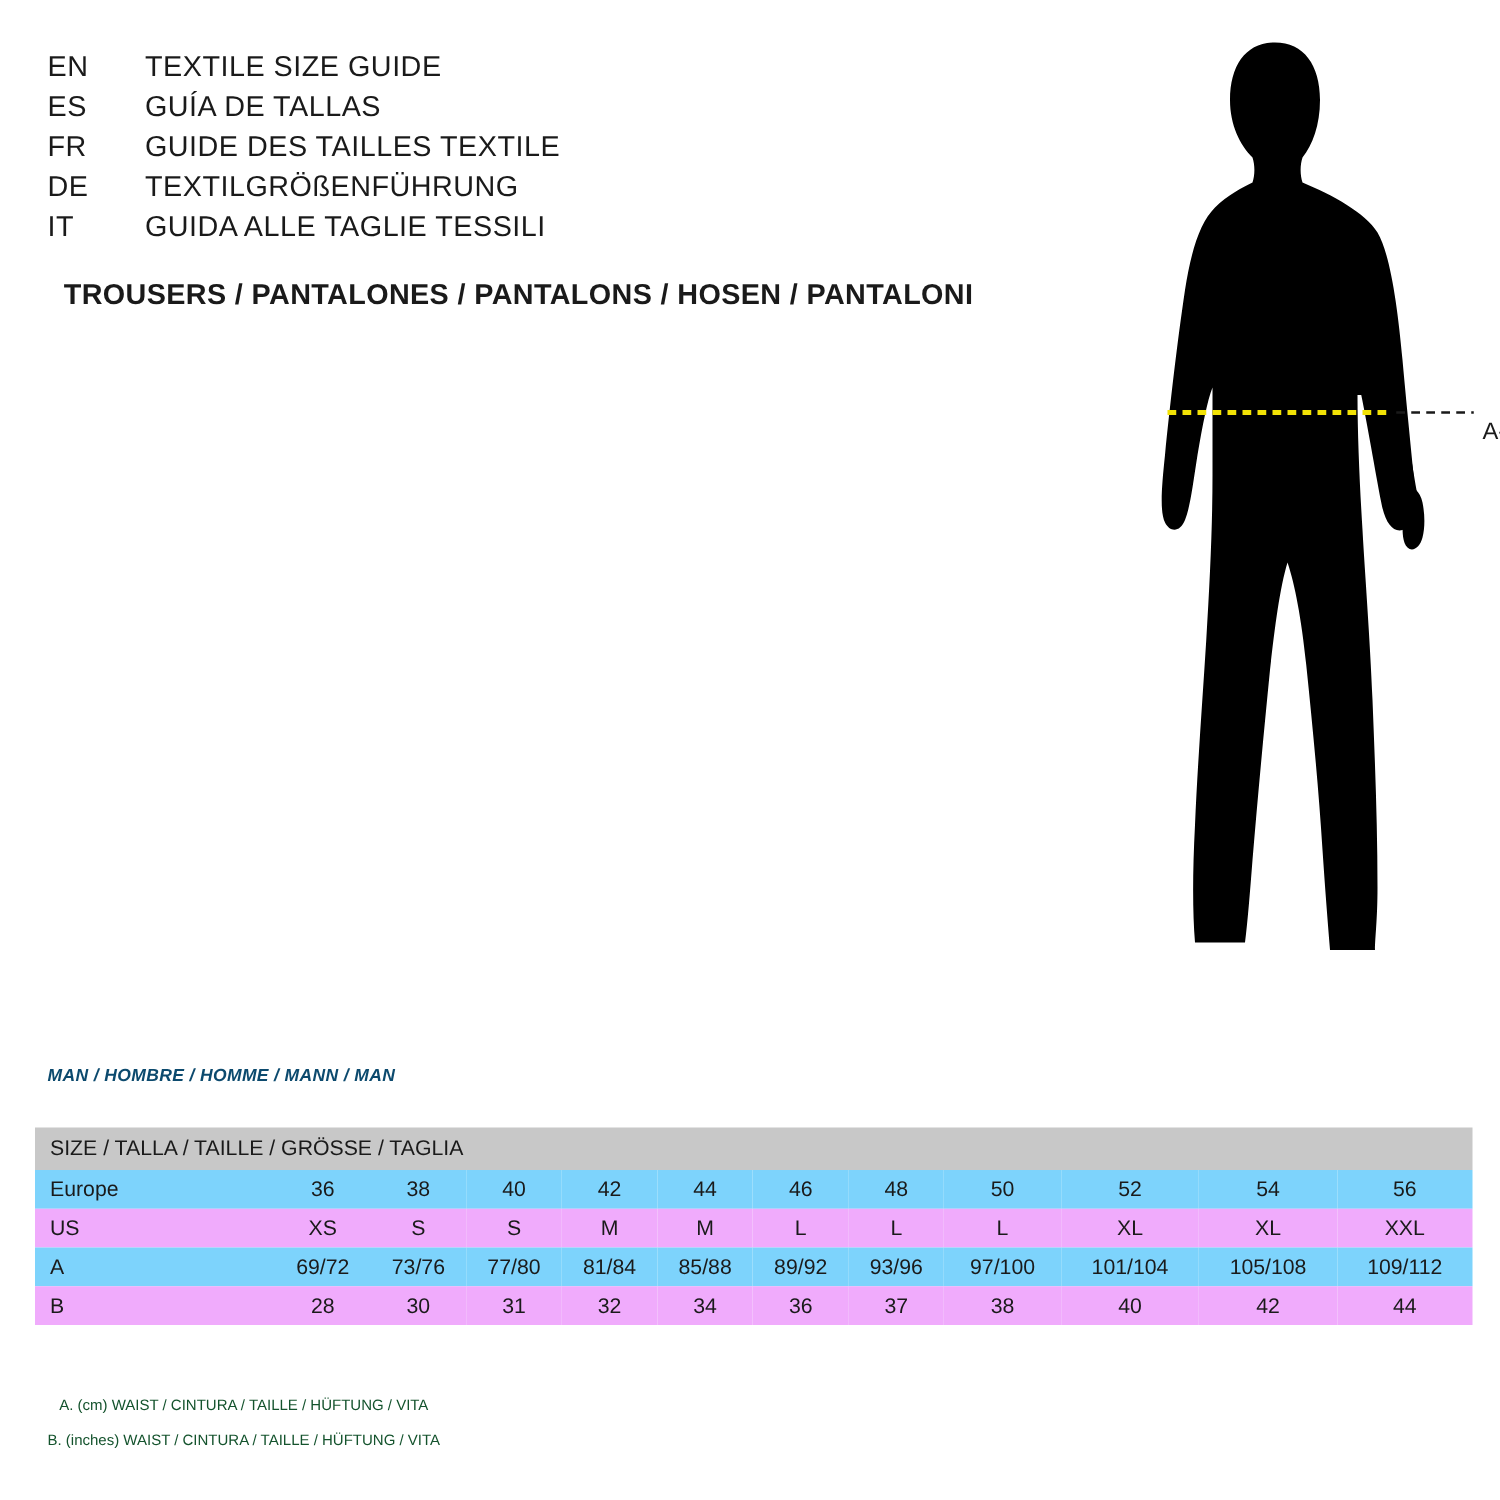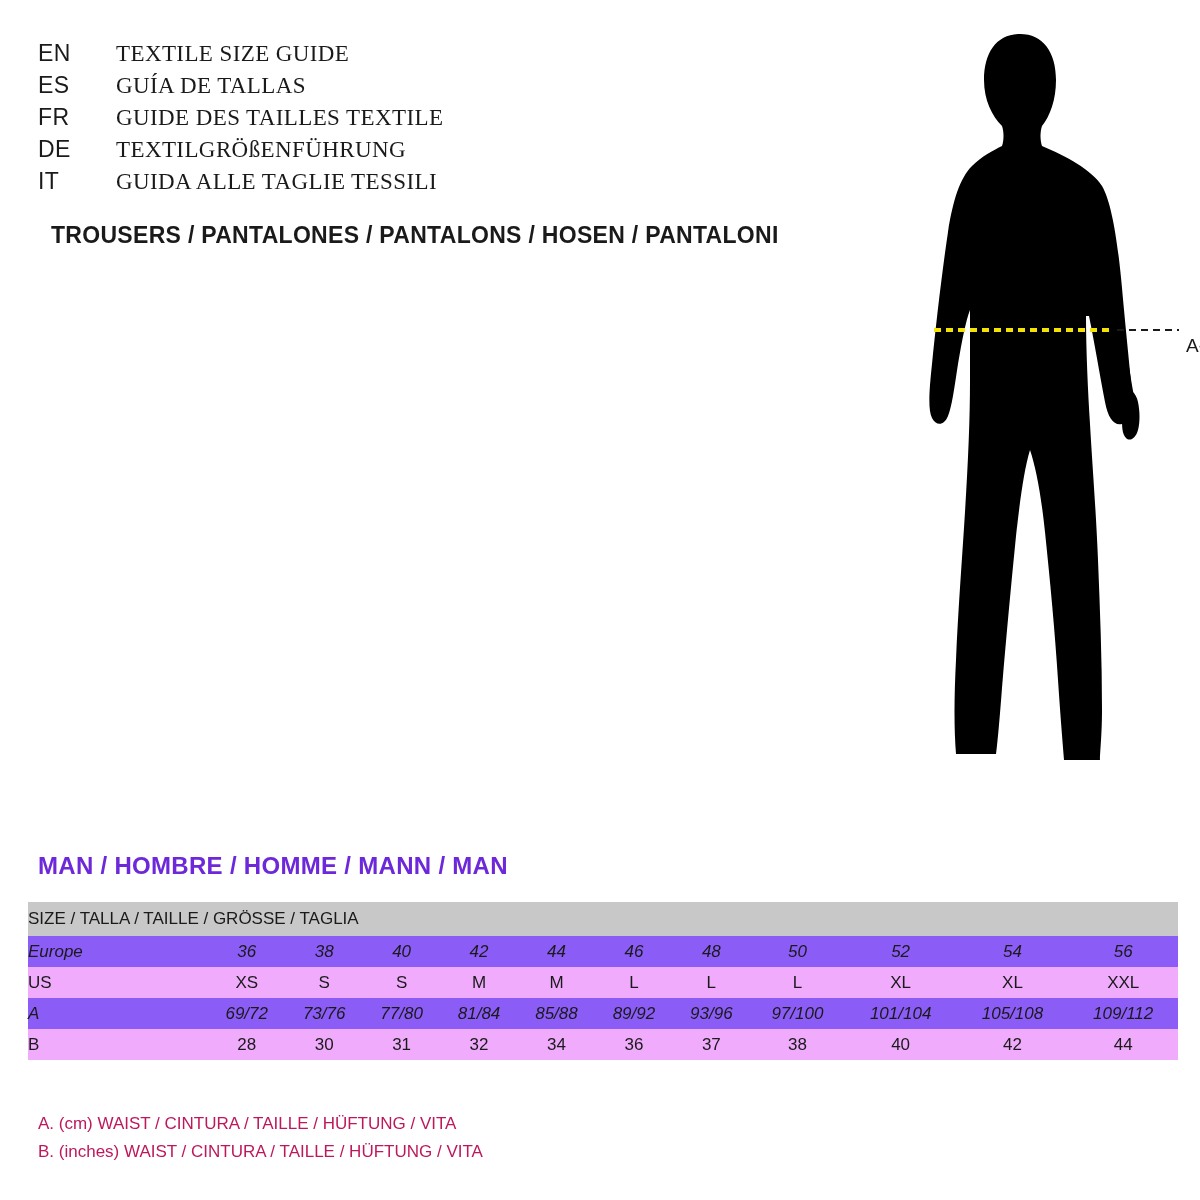--- a/index.html
+++ b/index.html
@@ -32,21 +32,20 @@
     width: 78px;
     font-size: 23px;
     letter-spacing: 0.4px;
     color: #1a1a1a;
     margin-top: 12px;
   }
   .lang-text {
     font-size: 23px;
     letter-spacing: 0.4px;
     color: #1a1a1a;
-    font-family: Liberation Serif, serif;
   }
   .garment-line {
     position: absolute;
     left: 38px;
     top: 222px;
     font-size: 23px;
     font-weight: bold;
     letter-spacing: 0.3px;
     color: #1a1a1a;
     white-space: nowrap;
@@ -71,24 +70,25 @@
     font-size: 19px;
     color: #1a1a1a;
     white-space: nowrap;
   }
 
   
   .section-title {
     position: absolute;
     left: 38px;
     top: 852px;
-    font-size: 24px;
+    font-size: 14px;
     font-weight: bold;
     letter-spacing: 0.3px;
-    color: #6d28d9;
+    color: #0c4a6e;
+    font-style: italic;
   }
 
   table.size-table {
     position: absolute;
     left: 28px;
     top: 902px;
     width: 1150px;
     border-collapse: collapse;
     font-size: 17px;
   }
@@ -96,44 +96,45 @@
   table.size-table td {
     padding: 0;
     height: 31px;
     font-weight: normal;
     text-align: center;
     color: #1a1a1a;
   }
   table.size-table th.rowhead,
   table.size-table td.rowhead {
     text-align: left;
+    padding-left: 12px;
     width: 180px;
   }
   tr.head-row {
     background: #c8c8c8;
   }
   tr.head-row th {
     font-size: 17px;
     height: 34px;
   }
   tr.alt {
     background: #f0abfc;
   }
   tr.plain {
-    background: #8b5cf6;
-    font-style: italic;
+    background: #7dd3fc;
   }
 
   .footnotes {
     position: absolute;
     left: 38px;
     top: 1110px;
-    font-size: 17px;
+    font-size: 12px;
     line-height: 28px;
-    color: #be185d;
+    color: #14532d;
+    text-align: center;
   }
 </style>
 </head>
 <body>
 
 <div class="lang-block">
   <div class="lang-row">
     <div class="lang-code">EN</div>
     <div class="lang-text">TEXTILE SIZE GUIDE</div>
   </div>

